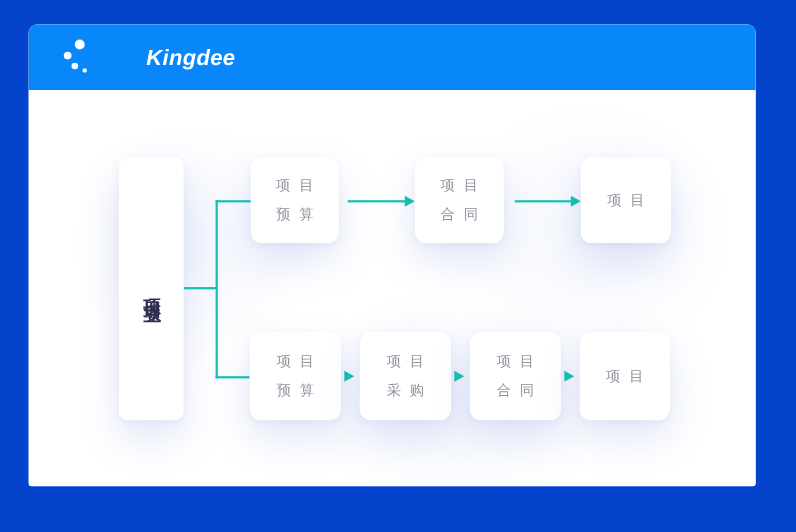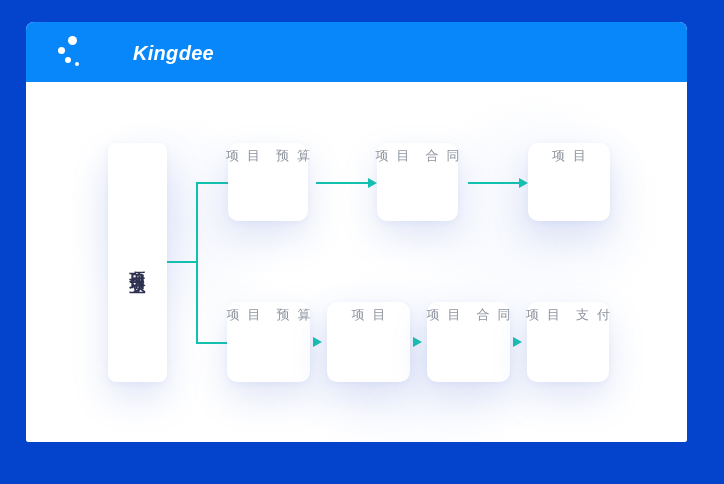--- a/index.html
+++ b/index.html
@@ -43,21 +43,21 @@
   .decor{position:absolute;border-radius:50%;pointer-events:none;}
   .decor-1{left:40px;top:30px;width:220px;height:220px;
     background:radial-gradient(closest-side,rgba(233,238,251,.55),rgba(255,255,255,0));}
   .decor-2{left:380px;top:10px;width:260px;height:240px;
     background:radial-gradient(closest-side,rgba(233,238,251,.5),rgba(255,255,255,0));}
   .decor-3{left:240px;top:180px;width:300px;height:200px;
     background:radial-gradient(closest-side,rgba(233,238,251,.5),rgba(255,255,255,0));}
   .node{
     position:absolute;background:#fff;border-radius:10px;
     box-shadow:0 16px 36px rgba(103,130,214,.20),0 2px 6px rgba(103,130,214,.08);
-    display:flex;flex-direction:row;justify-content:center;
+    display:flex;flex-direction:column;justify-content:center;
   }
   .root-node{
     left:82px;top:61px;width:59px;height:239px;border-radius:8px;
     align-items:center;flex-direction:row;
   }
   .root-label{
     writing-mode:vertical-rl;text-orientation:upright;
     font-size:16px;font-weight:700;color:var(--root-text);
     letter-spacing:2px;line-height:1;
   }
@@ -140,23 +140,23 @@
     <div class="node t3">
       <div class="node-line">项目</div>
     </div>
 
     <div class="node b1">
       <div class="node-line">项目</div>
       <div class="node-line">预算</div>
     </div>
     <div class="node b2">
       <div class="node-line">项目</div>
+      <div class="node-line">采购</div>
     </div>
     <div class="node b3">
       <div class="node-line">项目</div>
       <div class="node-line">合同</div>
     </div>
     <div class="node b4">
       <div class="node-line">项目</div>
-      <div class="node-line">支付</div>
     </div>
   </div>
 </div>
 
 </body></html>

